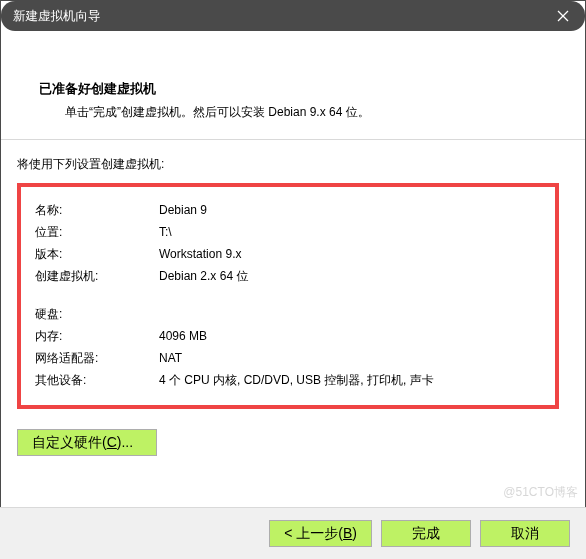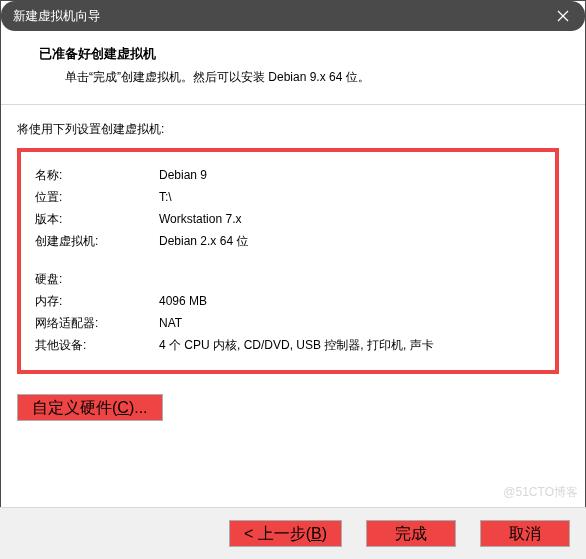--- a/index.html
+++ b/index.html
@@ -31,20 +31,21 @@
   }
   .close-btn svg { width: 12px; height: 12px; stroke: #fff; stroke-width: 1.2; }
   .header {
     padding: 14px 24px 18px 38px;
     border-bottom: 1px solid #d9d9d9;
   }
   .header-title {
     font-weight: 700;
     font-size: 13px;
     margin-bottom: 6px;
+    margin-top: 35px;
   }
   .header-sub {
     font-size: 12px;
     padding-left: 26px;
   }
   .content {
     padding: 16px 26px 10px 16px;
   }
   .content-lead { margin-bottom: 10px; }
   .summary-box {
@@ -59,42 +60,42 @@
   }
   .row .label { width: 124px; }
   .row .value { flex: 1; }
   .gap { height: 16px; }
   .customize {
     margin-top: 20px;
     display: flex;
   }
   .btn {
     font-family: inherit;
-    font-size: 16px;
-    background: #ef4444;
+    font-size: 14px;
+    background: #bef264;
     border: 1px solid #adadad;
     padding: 0 14px;
     height: 27px;
     line-height: 25px;
     min-width: 90px;
     cursor: pointer;
     text-align: center;
   }
   .btn.wide { min-width: 140px; text-align: left; padding: 0 14px; }
   .footer {
     position: absolute;
     bottom: 0; left: 0; right: 0;
     border-top: 1px solid #d9d9d9;
     background: #f0f0f0;
     height: 52px;
     display: flex;
     align-items: center;
     justify-content: flex-end;
     padding: 4px 16px;
-    gap: 24px;
+    gap: 9px;
   }
   .u { text-decoration: underline; }
   .watermark {
     position: absolute;
     right: 8px; bottom: 58px;
     color: rgba(140,140,140,.35);
     font-size: 12px;
     pointer-events: none;
   }
 </style>
@@ -125,21 +126,21 @@
         <div class="row">
           <div class="label">名称:</div>
           <div class="value">Debian 9</div>
         </div>
         <div class="row">
           <div class="label">位置:</div>
           <div class="value">T:\</div>
         </div>
         <div class="row">
           <div class="label">版本:</div>
-          <div class="value">Workstation 7.x</div>
+          <div class="value">Workstation 9.x</div>
         </div>
         <div class="row">
           <div class="label">创建虚拟机:</div>
           <div class="value">Debian 2.x 64 位</div>
         </div>
       </div>
     <div class="gap"></div>
     <div id="rows2">
         <div class="row">
           <div class="label">硬盘:</div>

